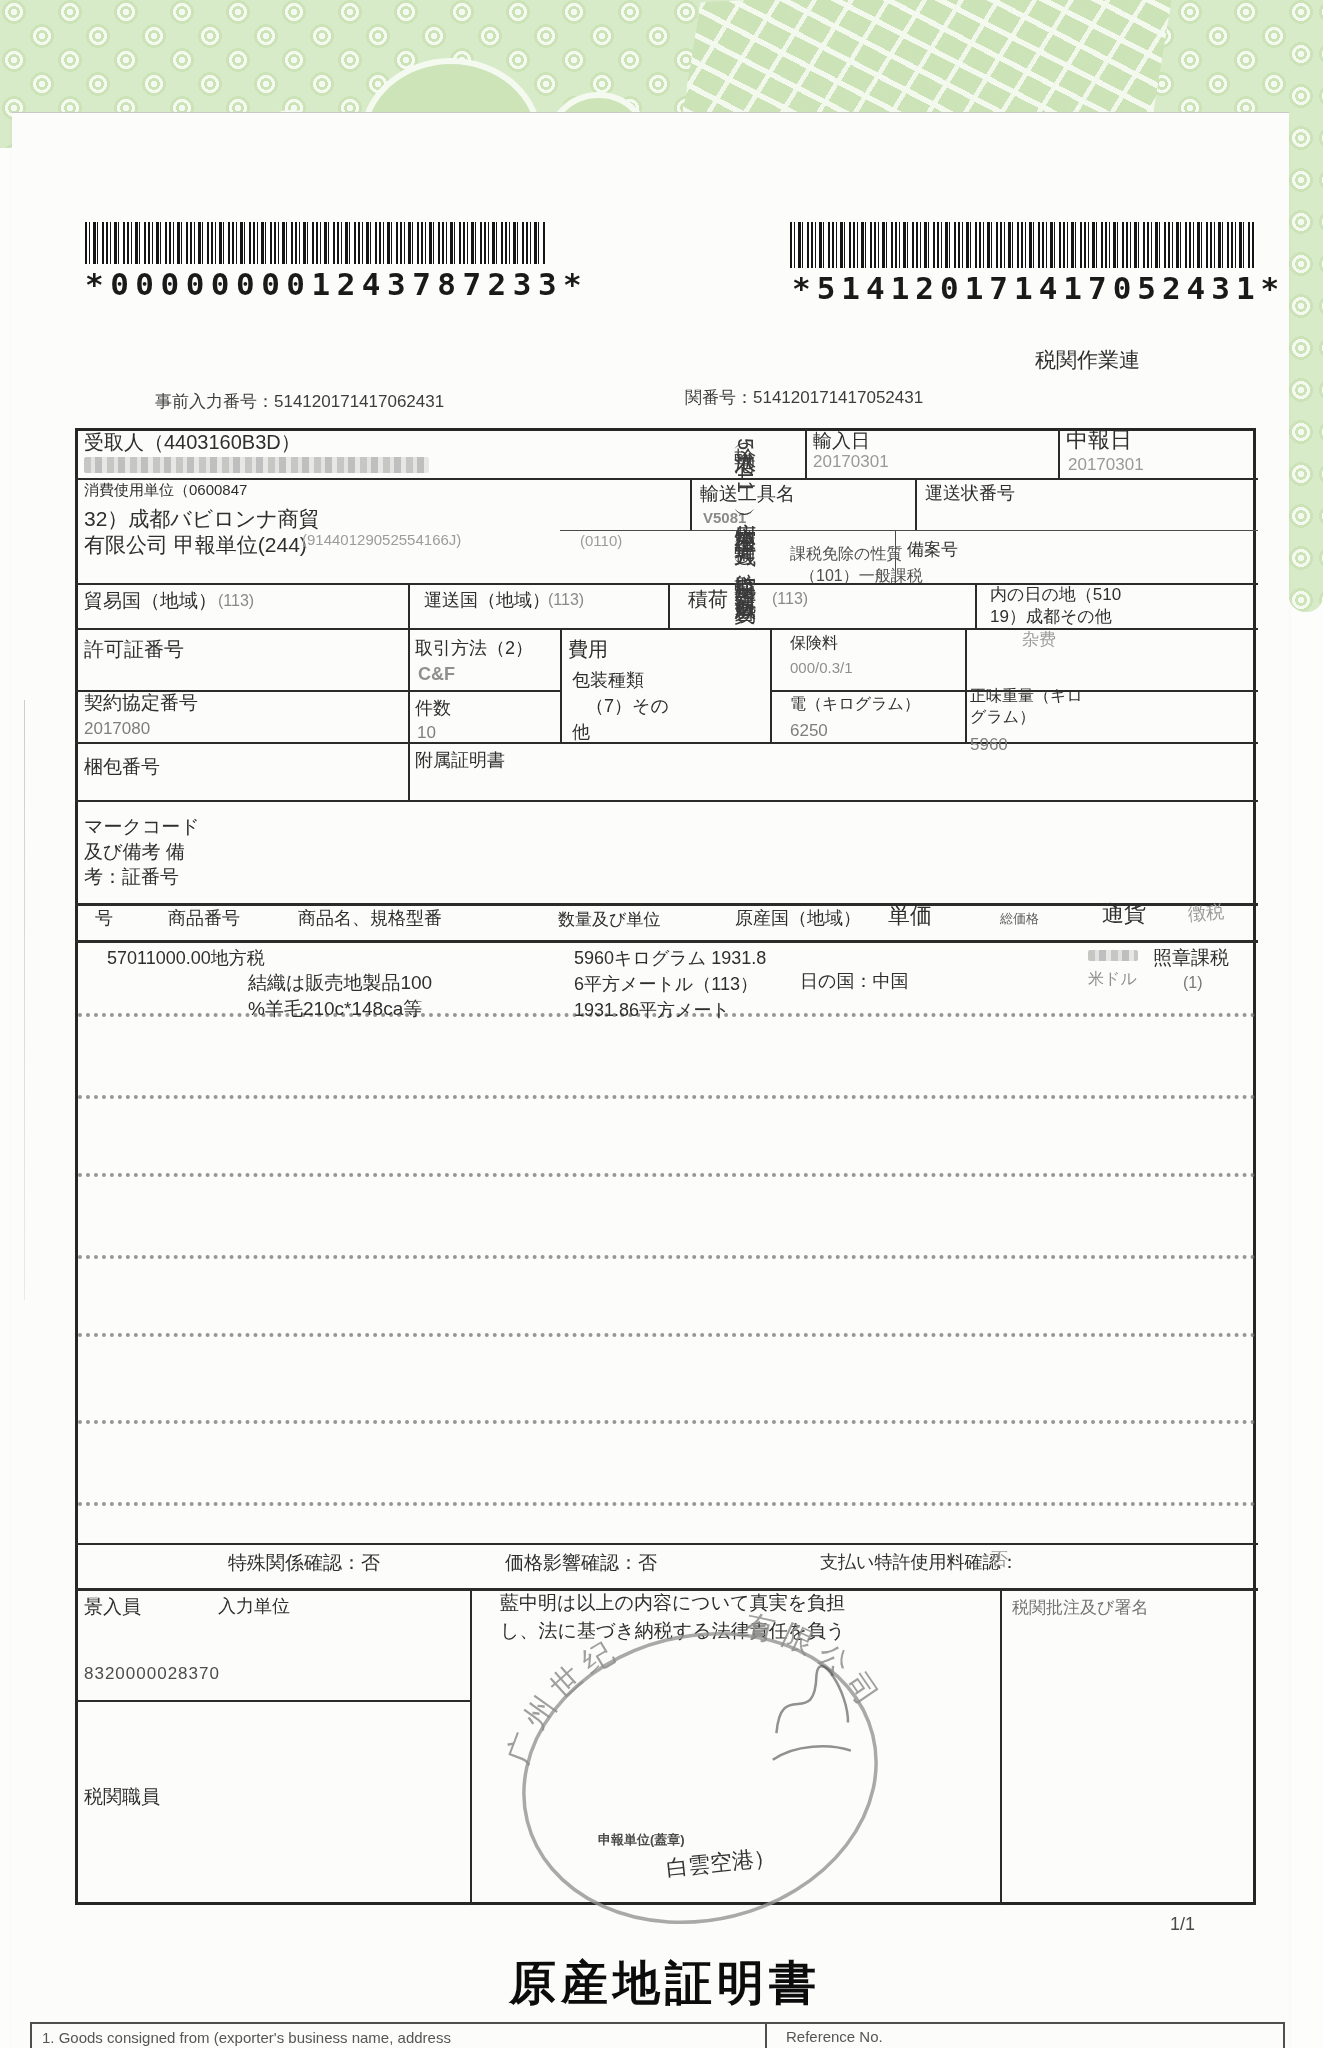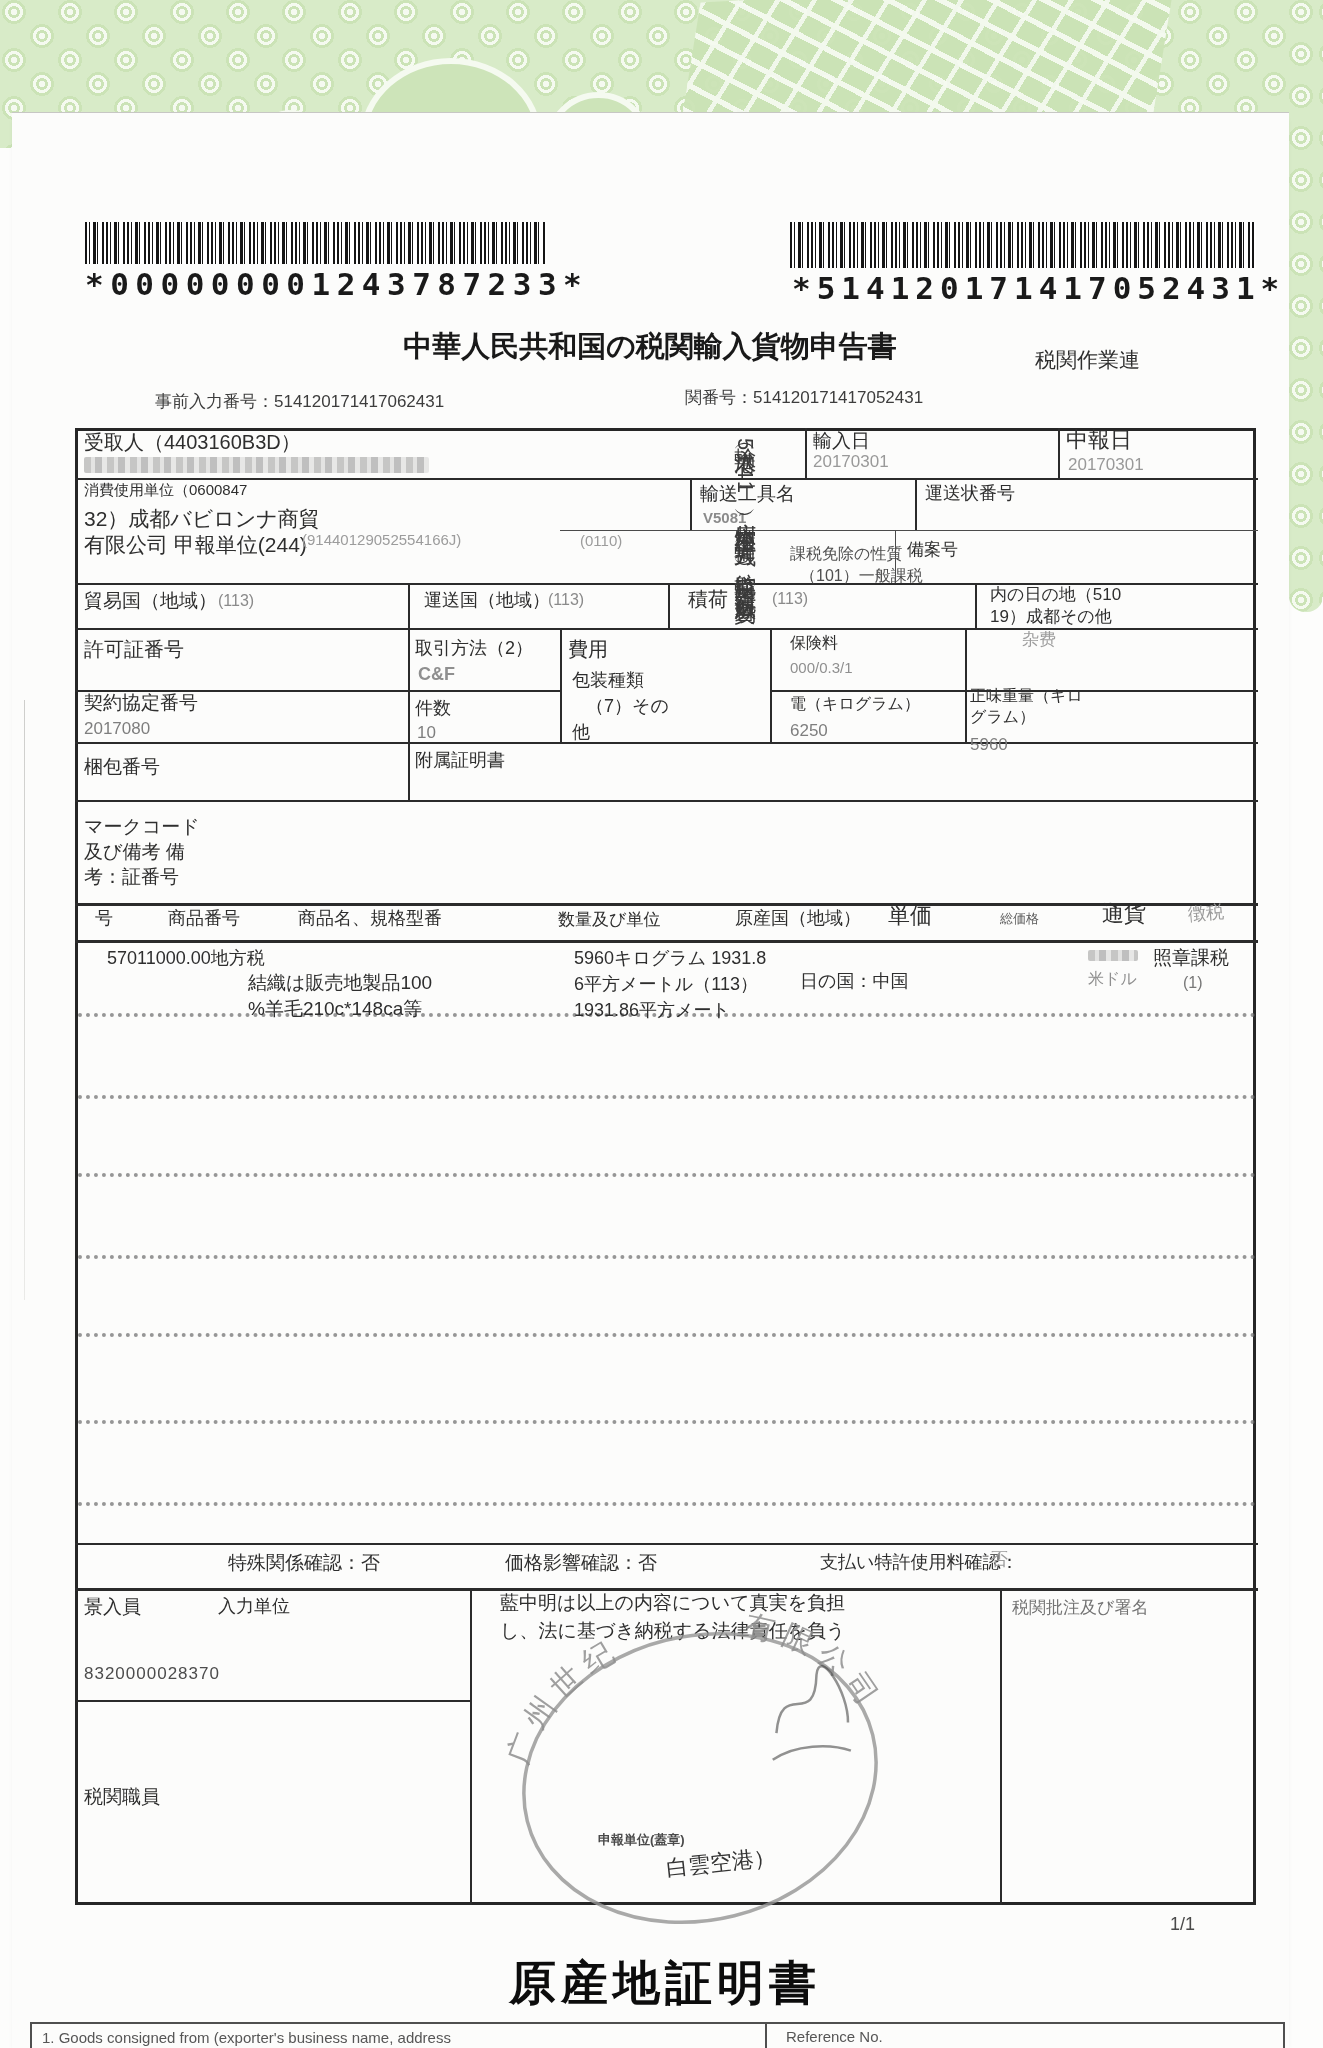--- a/index.html
+++ b/index.html
@@ -213,21 +213,20 @@
   </div>
   <div class="strip"></div>
   <div class="paper"></div>
   <div class="crease"></div>
 
   <div class="bc" id="p-bcl"></div>
   <div class="bc" id="p-bcr"></div>
   <div class="bctext" id="t-bcl">*000000001243787233*</div>
   <div class="bctext" id="t-bcr">*514120171417052431*</div>
 
-  <div class="t" id="t-title">中華人民共和国の税関輸入貨物申告書</div>
   <div class="t" id="t-side">税関作業連</div>
   <div class="t" id="t-pre">事前入力番号：514120171417062431</div>
   <div class="t" id="t-cno">関番号：514120171417052431</div>
 
   <div id="bx-outer"></div>
   <div class="hl" id="h-478"></div>
   <div class="hl" id="h-530"></div>
   <div class="hl" id="h-583"></div>
   <div class="hl" id="h-628"></div>
   <div class="hl" id="h-690a"></div>

